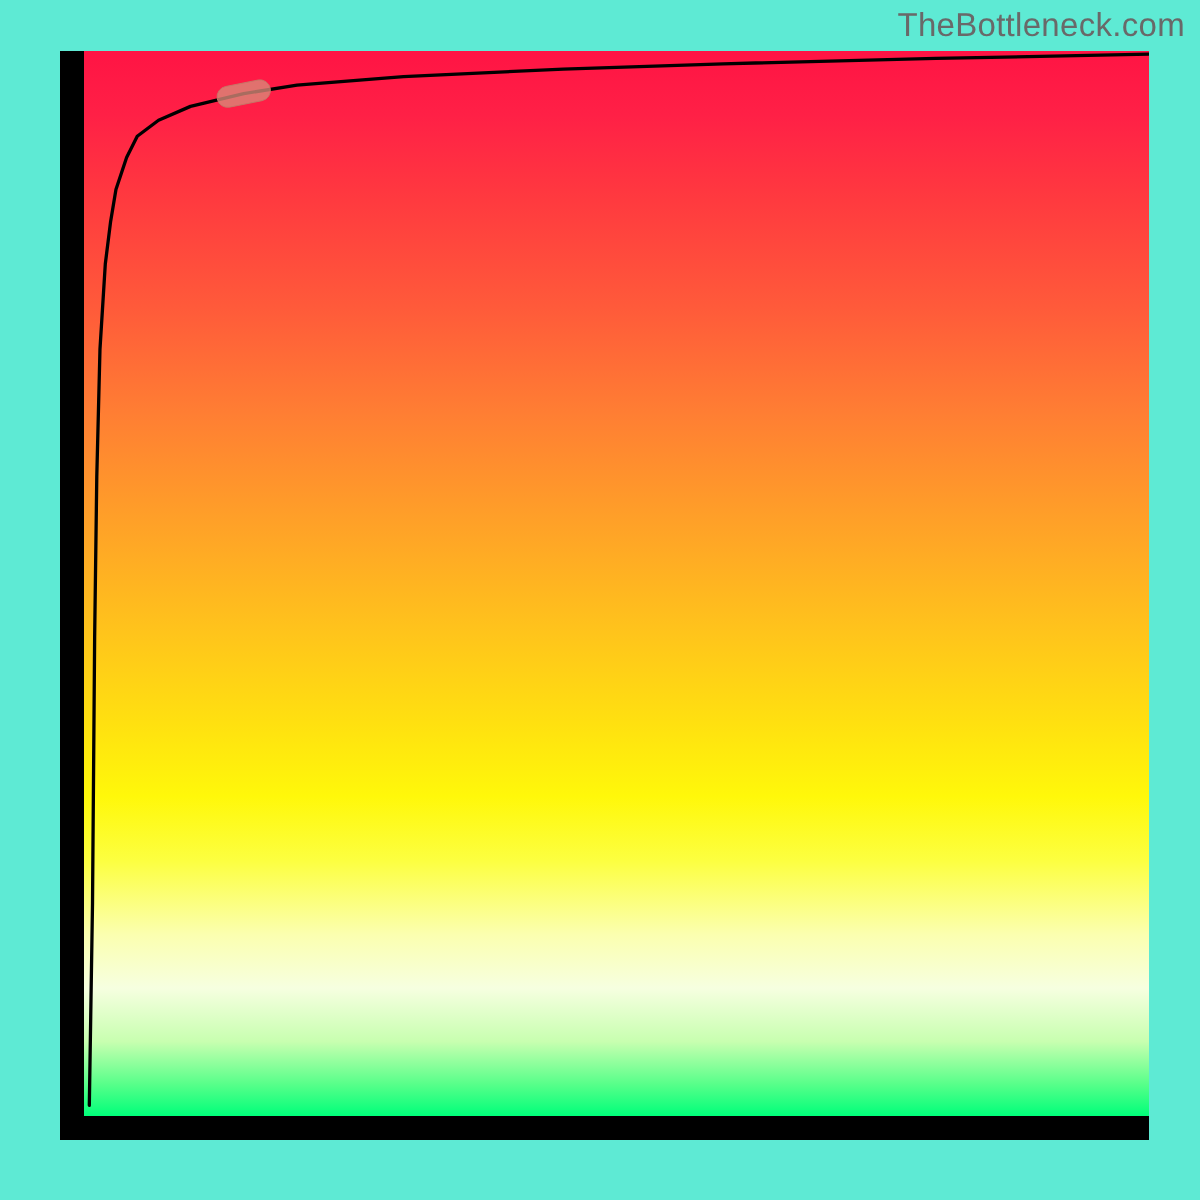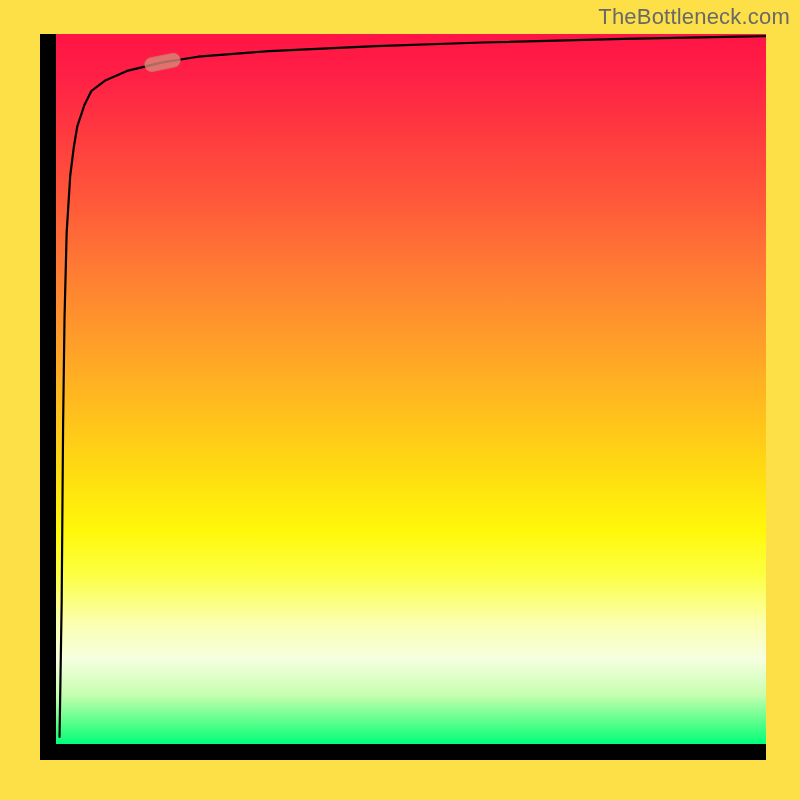--- a/index.html
+++ b/index.html
@@ -1,21 +1,21 @@
 <!DOCTYPE html>
 <html><head>
 <meta charset="utf-8">
 <style>
   * { margin: 0; padding: 0; box-sizing: border-box; }
   html, body { width: 800px; height: 800px; overflow: hidden; background: #fff; }
   .stage {
     position: relative;
     width: 800px;
     height: 800px;
-    background: #fde047;
+    background: #5eead4;
   }
   .attribution {
     position: absolute;
     top: 4px;
     right: 10px;
     font-family: Arial, Helvetica, sans-serif;
     font-size: 22px;
     color: #696969;
     letter-spacing: 0.2px;
   }

